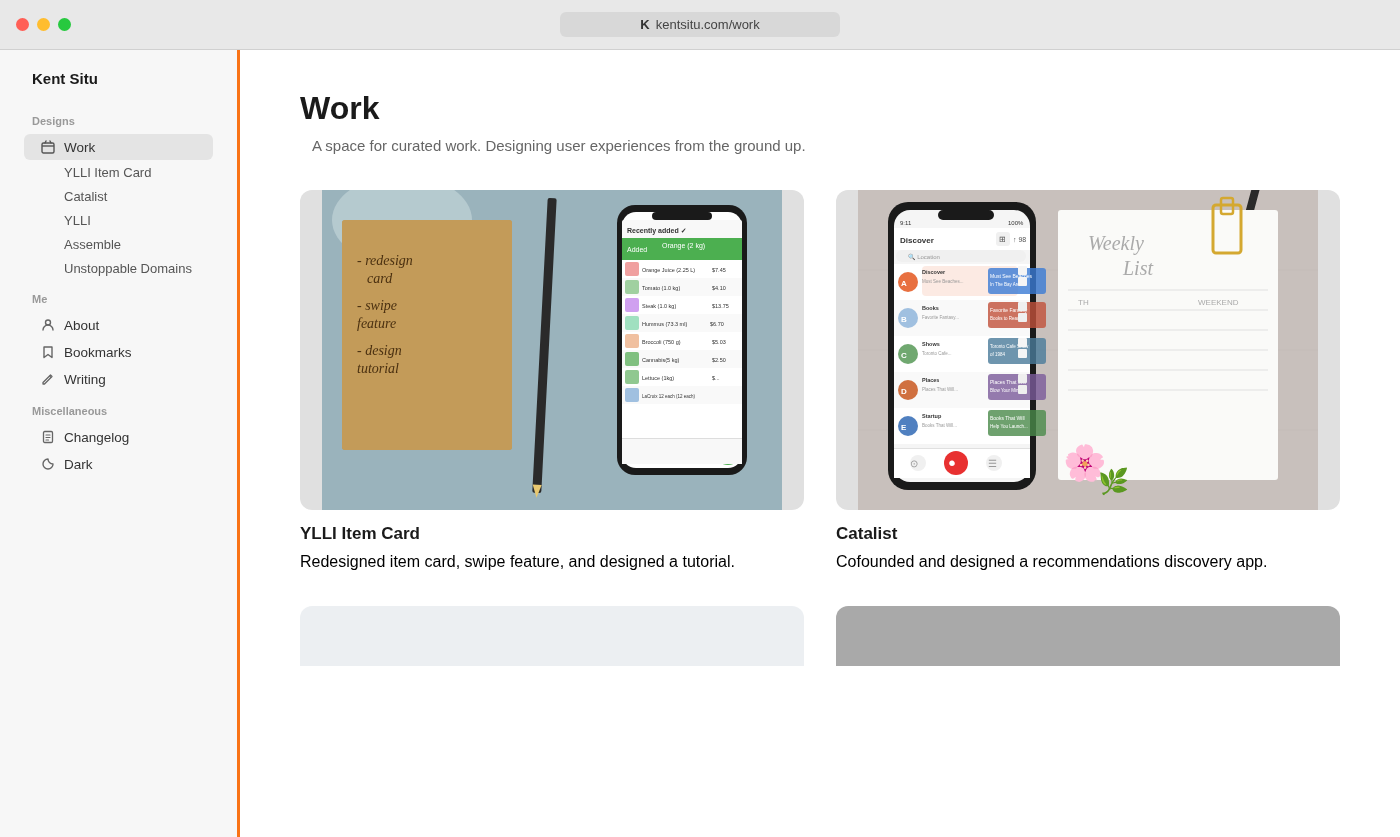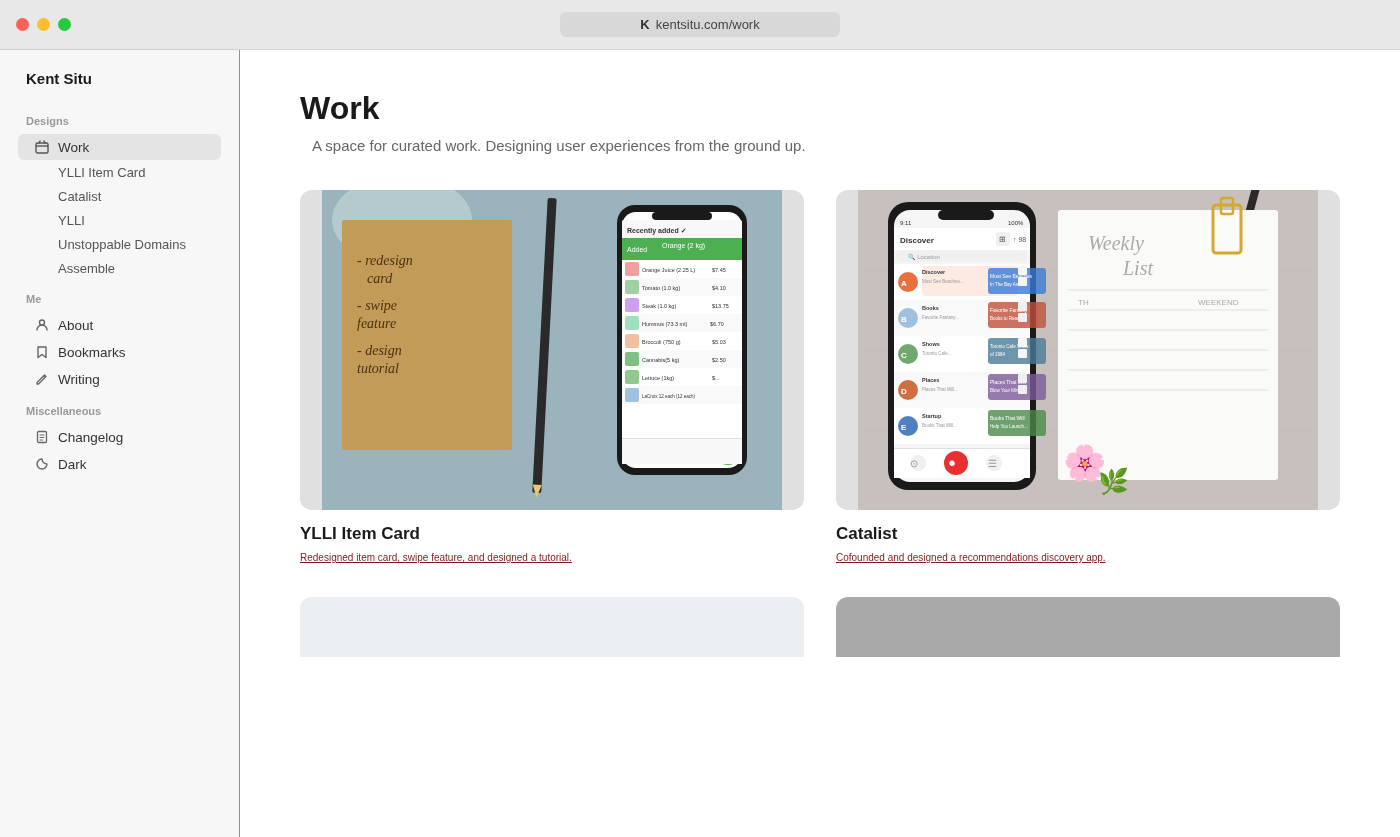--- a/index.html
+++ b/index.html
@@ -56,22 +56,22 @@
       display: flex;
       height: calc(837px - 50px);
       background: #fff;
     }
 
     
     .sidebar {
       width: 240px;
       min-width: 240px;
       background: #f7f7f7;
-      border-right: 1px solid #f97316;
-      padding: 20px 10px;
+      border-right: 3px solid #f97316;
+      padding: 20px 16px;
       overflow-y: auto;
     }
     .sidebar-title {
       font-size: 15px;
       font-weight: 600;
       color: #1a1a1a;
       padding: 0 16px 16px 16px;
     }
     .sidebar-section-label {
       font-size: 11px;
@@ -152,24 +152,23 @@
       background: #e0e0e0;
       position: relative;
     }
     .work-card-title {
       font-size: 17px;
       font-weight: 600;
       color: #1a1a1a;
       margin-bottom: 6px;
     }
     .work-card-desc {
-      font-size: 10px;
-      color: #7f1d1d;
+      font-size: 16px;
+      color: #000000;
       line-height: 1.5;
-      text-decoration: underline;
     }
 
     
     .work-card-bottom-image {
       width: 100%;
       height: 120px;
       border-radius: 12px;
       background: #e8e8e8;
     }
 
@@ -212,24 +211,24 @@
     <div class="sidebar-sub-item">
       <span>YLLI Item Card</span>
     </div>
     <div class="sidebar-sub-item">
       <span>Catalist</span>
     </div>
     <div class="sidebar-sub-item">
       <span>YLLI</span>
     </div>
     <div class="sidebar-sub-item">
+      <span>Assemble</span>
+    </div>
+    <div class="sidebar-sub-item">
       <span>Unstoppable Domains</span>
-    </div>
-    <div class="sidebar-sub-item">
-      <span>Assemble</span>
     </div>
 
 
     <div class="sidebar-section-label">Me</div>
 
     <div class="sidebar-item">
       <span class="sidebar-item-icon">
         <svg width="14" height="14" viewBox="0 0 14 14" fill="none">
           <circle cx="7" cy="4.5" r="2.5" stroke="#666" stroke-width="1.4"></circle>
           <path d="M2 12c0-2.761 2.239-5 5-5s5 2.239 5 5" stroke="#666" stroke-width="1.4" stroke-linecap="round"></path>

